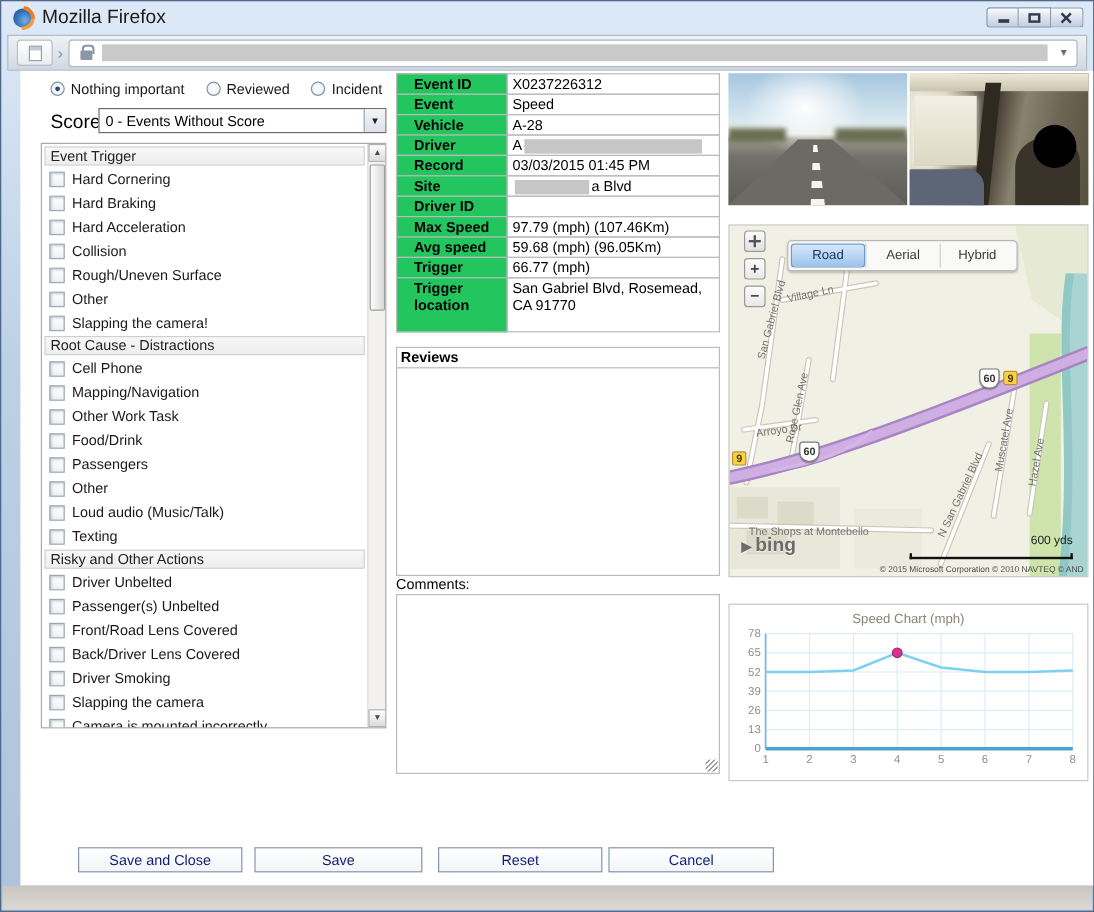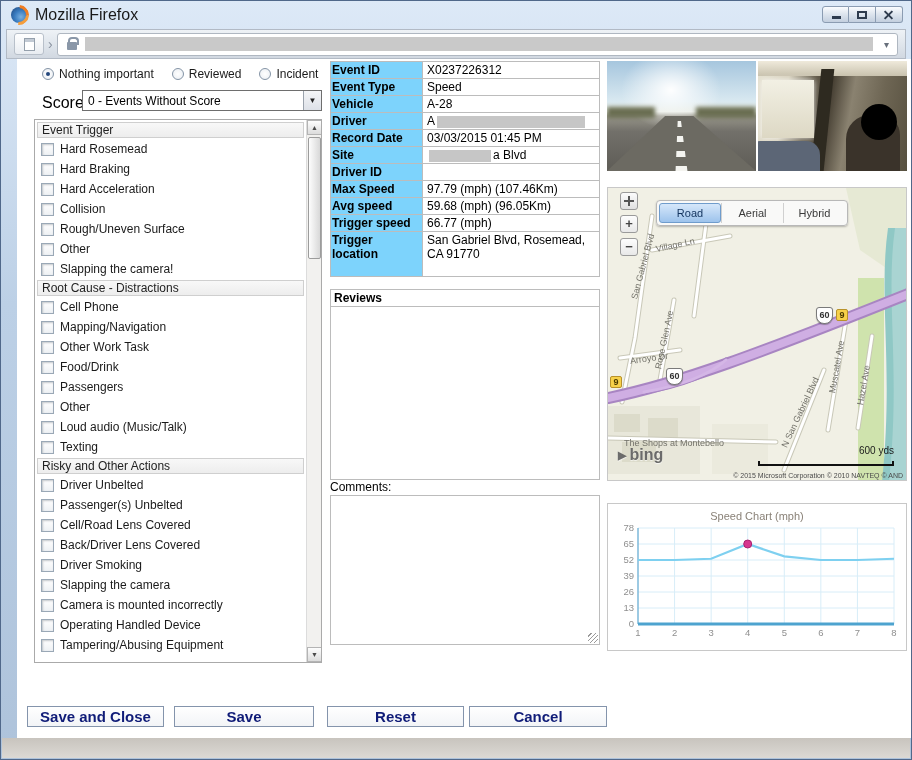--- a/index.html
+++ b/index.html
@@ -49,41 +49,41 @@
   background:radial-gradient(#fff,#e9edf2); margin-right:5px; position:relative; flex:none; }
 .radio.checked::after { content:""; position:absolute; left:3px; top:3px; width:4px; height:4px; border-radius:50%; background:#24477c; }
 
 .score-label { position:absolute; left:25px; top:35px; font-size:16px; }
 .combo { position:absolute; left:65px; top:31px; width:240px; height:21px; background:#fff; border:1px solid #6e6e6e; display:flex; align-items:center; }
 .combo-text { flex:1; font-size:12px; padding-left:5px; white-space:nowrap; overflow:hidden; }
 .combo-btn { width:18px; height:100%; background:linear-gradient(#f4f5f7,#dde1e8); border-left:1px solid #9aa2ac;
   font-size:8px; color:#222; display:flex; align-items:center; justify-content:center; }
 
 
-.checklist { position:absolute; left:17px; top:60px; width:288px; height:544px; border:1px solid #aaa; background:#fff; overflow:hidden; }
+.checklist { position:absolute; left:17px; top:60px; width:288px; height:488px; border:1px solid #aaa; background:#fff; overflow:hidden; }
 .checklist-inner { position:absolute; left:0; top:0; right:15px; bottom:0; overflow:hidden; padding-top:1px; }
 .list-header { height:16px; line-height:15px; margin:1px 2px; background:linear-gradient(#f8f8f8,#ededed);
   border:1px solid #cfcfcf; font-size:12px; color:#222; padding-left:4px; }
 .check-item { height:20px; display:flex; align-items:center; padding-left:6px; }
 .checkbox { width:13px; height:13px; border:1px solid #9aa8b6; background:linear-gradient(#fefefe,#eef1f4);
   box-shadow:inset 1px 1px 2px rgba(90,100,110,.35); margin-right:6px; flex:none; }
 .check-text { font-size:12px; color:#1a1a1a; white-space:nowrap; }
 .list-scrollbar { position:absolute; right:0; top:0; bottom:0; width:15px; background:#f2f1ef; border-left:1px solid #dcdcdc; }
 .sb-btn { position:absolute; left:0; width:15px; height:15px; background:linear-gradient(#fdfdfd,#dcdcdc);
   border:1px solid #b4b4b4; color:#4a4a4a; font-size:7px; text-align:center; line-height:13px; top:0; }
 .sb-btn.sb-down { top:auto; bottom:0; }
 .sb-thumb { position:absolute; left:1px; top:17px; width:13px; height:122px;
   background:linear-gradient(90deg,#fdfdfd,#d8d8d8); border:1px solid #9c9c9c; border-radius:2px; }
 
 
 .details { position:absolute; left:313px; top:2px; width:270px; }
 .detail-row { display:flex; height:18px; margin-top:-1px; }
 .detail-row:first-child { margin-top:0; }
 .detail-row.tall { height:46px; }
-.detail-label { width:93px; flex:none; border:1px solid #bcbcbc; font-weight:bold; font-size:12px; padding:1px 1px; background:#7dd3fc; }
+.detail-label { width:93px; flex:none; border:1px solid #bcbcbc; font-weight:bold; font-size:12px; padding:1px 14px; background:#22c55e; }
 .detail-value { flex:1; border:1px solid #bcbcbc; border-left:none; font-size:12px; padding:1px 4px; line-height:14px; display:block; overflow:hidden; }
 .redact { display:inline-block; height:12px; background:#c6c6c6; vertical-align:middle; margin:0 2px; }
 
 .reviews-header { position:absolute; left:313px; top:230px; width:270px; height:18px; border:1px solid #bcbcbc;
   font-weight:bold; font-size:12px; padding:1px 3px; }
 .reviews-box { position:absolute; left:313px; top:247px; width:270px; height:174px; border:1px solid #bcbcbc; background:#fff; }
 .comments-label { position:absolute; left:313px; top:421px; font-size:12px; }
 .comments-box { position:absolute; left:313px; top:436px; width:270px; height:150px; border:1px solid #bcbcbc;
   resize:none; font-family:inherit; font-size:12px; padding:3px; }
 .grip { position:absolute; left:571px; top:574px; width:10px; height:10px;
@@ -137,21 +137,21 @@
 .map-copy { position:absolute; right:3px; top:284px; font-size:7px; color:#4a4a4a; }
 
 
 .speed-chart { position:absolute; left:590px; top:444px; width:300px; height:148px; border:1px solid #c8c8c8; background:#fff; }
 .chart-title { text-align:center; font-size:11px; color:#8a8278; padding-top:6px; }
 .speed-chart svg { display:block; margin:0 auto; }
 
 
 .action-bar { position:absolute; left:0; top:647px; width:902px; height:26px; }
 .action-btn { position:absolute; top:0; height:21px; background:linear-gradient(#ffffff,#f2f4f7);
-  border:1px solid #8494ac; color:#101c78; font-weight:bold; font-size:15px; font-family:inherit; cursor:pointer; }
+  border:1px solid #8494ac; color:#101c78; font-weight:normal; font-size:12px; font-family:inherit; cursor:pointer;margin-left:38px; }
 
 .bottom-frame { position:absolute; left:1px; right:1px; top:737px; bottom:1px; background:linear-gradient(#c8c4be,#dcd9d4); }
 </style>
 </head>
 <body>
 
 <div class="window">
 
   <div class="titlebar">
     <span class="fx-icon"></span>
@@ -202,21 +202,21 @@
     <div class="combo">
       <span class="combo-text">0 - Events Without Score</span>
       <span class="combo-btn">▼</span>
     </div>
 
     <div class="checklist">
       <div class="checklist-inner">
           <div class="list-header">Event Trigger</div>
           <div class="check-item">
             <span class="checkbox"></span>
-            <span class="check-text">Hard Rosemead</span>
+            <span class="check-text">Hard Cornering</span>
           </div>
           <div class="check-item">
             <span class="checkbox"></span>
             <span class="check-text">Hard Braking</span>
           </div>
           <div class="check-item">
             <span class="checkbox"></span>
             <span class="check-text">Hard Acceleration</span>
           </div>
           <div class="check-item">
@@ -272,21 +272,21 @@
           <div class="check-item">
             <span class="checkbox"></span>
             <span class="check-text">Driver Unbelted</span>
           </div>
           <div class="check-item">
             <span class="checkbox"></span>
             <span class="check-text">Passenger(s) Unbelted</span>
           </div>
           <div class="check-item">
             <span class="checkbox"></span>
-            <span class="check-text">Cell/Road Lens Covered</span>
+            <span class="check-text">Front/Road Lens Covered</span>
           </div>
           <div class="check-item">
             <span class="checkbox"></span>
             <span class="check-text">Back/Driver Lens Covered</span>
           </div>
           <div class="check-item">
             <span class="checkbox"></span>
             <span class="check-text">Driver Smoking</span>
           </div>
           <div class="check-item">

